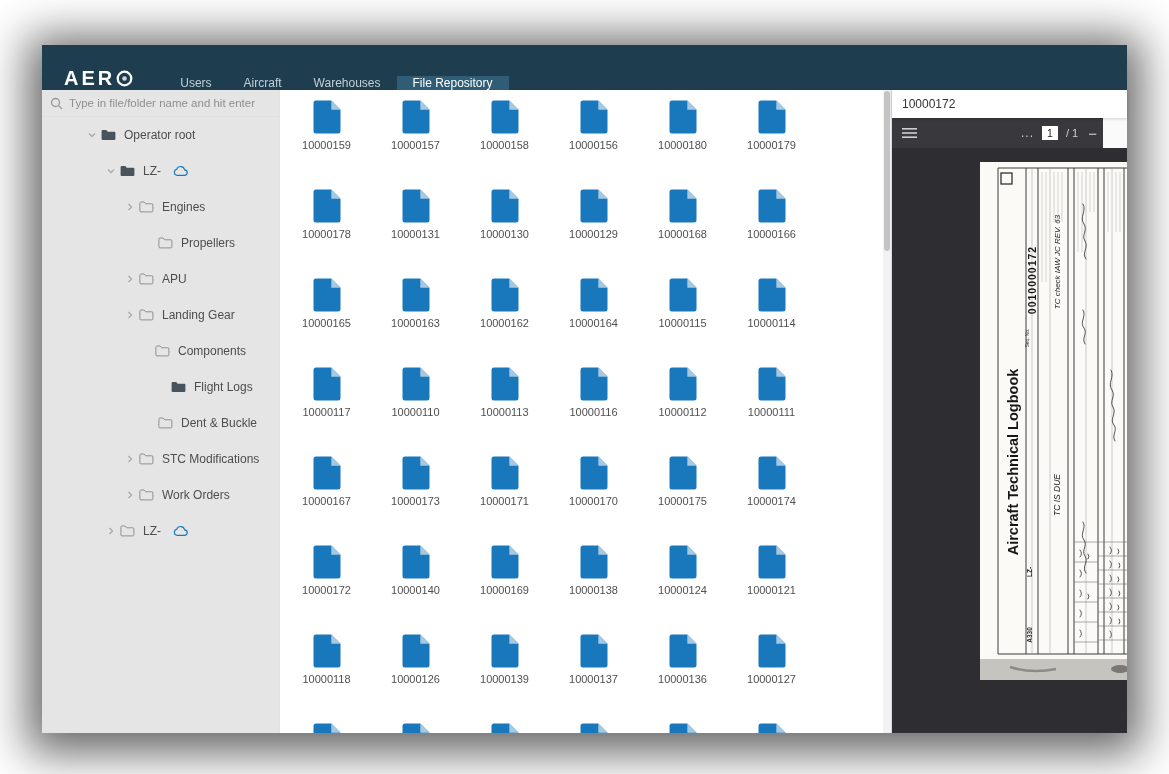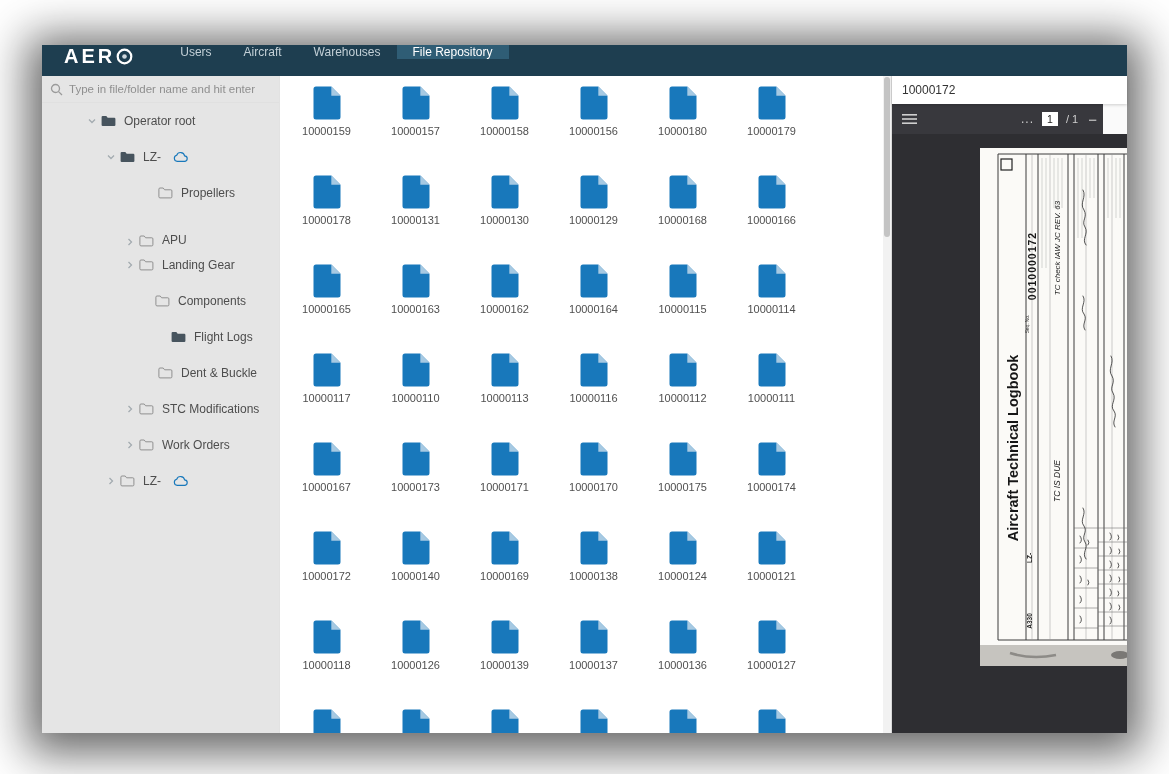--- a/index.html
+++ b/index.html
@@ -2,21 +2,21 @@
 <html style="--navbar-bg: #1e3e50; --navbar-active-bg: #2f5d75; --file-icon-blue: #1878bb; --toolbar-bg: #38383d; --viewer-bg: #2e2e32;"><head>
 <meta charset="utf-8">
 <style>
   * { margin:0; padding:0; box-sizing:border-box; }
   html,body { width:1169px; height:774px; background:#ffffff; overflow:hidden;
               font-family:"Liberation Sans", sans-serif; }
   .frame { position:absolute; left:42px; top:45px; width:1085px; height:688px;
            background:#fff; box-shadow:0 6px 42px 14px rgba(10,10,10,0.62);
            display:flex; flex-direction:column; }
   
-  .navbar { height:31px; flex:none; background:var(--navbar-bg,#1e3e50); display:flex; align-items:flex-start; }
+  .navbar { height:45px; flex:none; background:var(--navbar-bg,#1e3e50); display:flex; align-items:flex-end; }
   .logo { display:flex; align-items:center; padding-left:22px; margin-right:20px;
           color:#fff; font-size:20px; font-weight:bold; letter-spacing:3px; }
   .logo-o { display:inline-flex; margin-left:1px; }
   .nav-divider { width:1px; background:rgba(255,255,255,0.28); margin:13px 10px 13px 0; }
   .nav-items { display:flex; align-items:stretch; }
   .nav-item { display:flex; align-items:center; padding:0 16px; font-size:12px; color:#c3d0d7; cursor:pointer; }
   .nav-item.active { background:var(--navbar-active-bg,#2f5d75); color:#fff; }
   
   .content { flex:1; display:flex; min-height:0; }
   
@@ -115,30 +115,43 @@
                 <path d="M0.6 2.1 A1.1 1.1 0 0 1 1.7 1 h3.6 l1.4 1.8 h6.6 a1.1 1.1 0 0 1 1.1 1.1 v6 a1.1 1.1 0 0 1 -1.1 1.1 H1.7 a1.1 1.1 0 0 1 -1.1 -1.1 z" fill="#47545e"></path>
               </svg>
             </span>
             <span class="tree-label">LZ-</span>
             <span class="cloud">
               <svg width="16" height="12" viewBox="0 0 16 12">
                 <path d="M4.2 10.4 a3.1 3.1 0 0 1 -0.5 -6.1 a4.1 4.1 0 0 1 7.9 0.6 a2.7 2.7 0 0 1 -0.3 5.5 z" fill="none" stroke="#1878bb" stroke-width="1.15"></path>
               </svg>
             </span>
           </div>
+          <div class="tree-row" style="padding-left: 50px;">
+            <span class="chev">
+              <svg width="10" height="10" viewBox="0 0 10 10">
+                <polyline points="3.5,2 6.5,5 3.5,8" fill="none" stroke="#a3abb0" stroke-width="1.3"></polyline>
+              </svg>
+            </span>
+            <span class="folder">
+              <svg width="15" height="12" viewBox="0 0 15 12">
+                <path d="M0.9 2.1 A1.1 1.1 0 0 1 2 1 h3.2 l1.4 1.8 h6.2 a1.1 1.1 0 0 1 1.1 1.1 v5.9 a1.1 1.1 0 0 1 -1.1 1.1 H2 a1.1 1.1 0 0 1 -1.1 -1.1 z" fill="none" stroke="#909090" stroke-width="1"></path>
+              </svg>
+            </span>
+            <span class="tree-label">Engines</span>
+          </div>
           <div class="tree-row" style="padding-left: 69px;">
             <span class="chev"></span>
             <span class="folder">
               <svg width="15" height="12" viewBox="0 0 15 12">
                 <path d="M0.9 2.1 A1.1 1.1 0 0 1 2 1 h3.2 l1.4 1.8 h6.2 a1.1 1.1 0 0 1 1.1 1.1 v5.9 a1.1 1.1 0 0 1 -1.1 1.1 H2 a1.1 1.1 0 0 1 -1.1 -1.1 z" fill="none" stroke="#909090" stroke-width="1"></path>
               </svg>
             </span>
             <span class="tree-label">Propellers</span>
           </div>
-          <div class="tree-row" style="padding-left: 50px; align-items: flex-end;">
+          <div class="tree-row" style="padding-left: 50px;">
             <span class="chev">
               <svg width="10" height="10" viewBox="0 0 10 10">
                 <polyline points="3.5,2 6.5,5 3.5,8" fill="none" stroke="#a3abb0" stroke-width="1.3"></polyline>
               </svg>
             </span>
             <span class="folder">
               <svg width="15" height="12" viewBox="0 0 15 12">
                 <path d="M0.9 2.1 A1.1 1.1 0 0 1 2 1 h3.2 l1.4 1.8 h6.2 a1.1 1.1 0 0 1 1.1 1.1 v5.9 a1.1 1.1 0 0 1 -1.1 1.1 H2 a1.1 1.1 0 0 1 -1.1 -1.1 z" fill="none" stroke="#909090" stroke-width="1"></path>
               </svg>
             </span>

